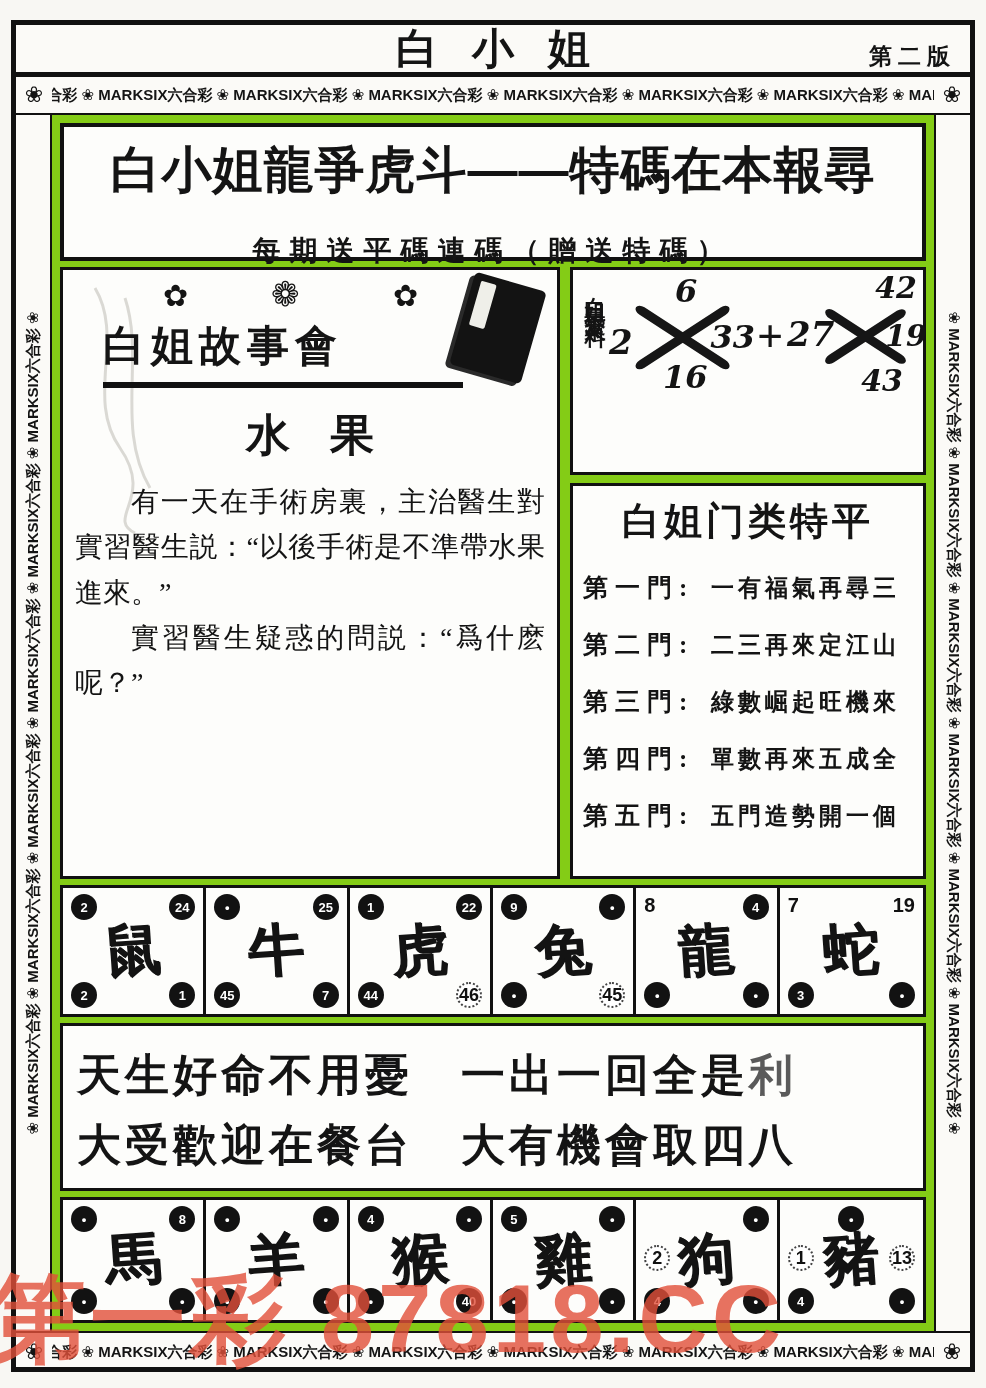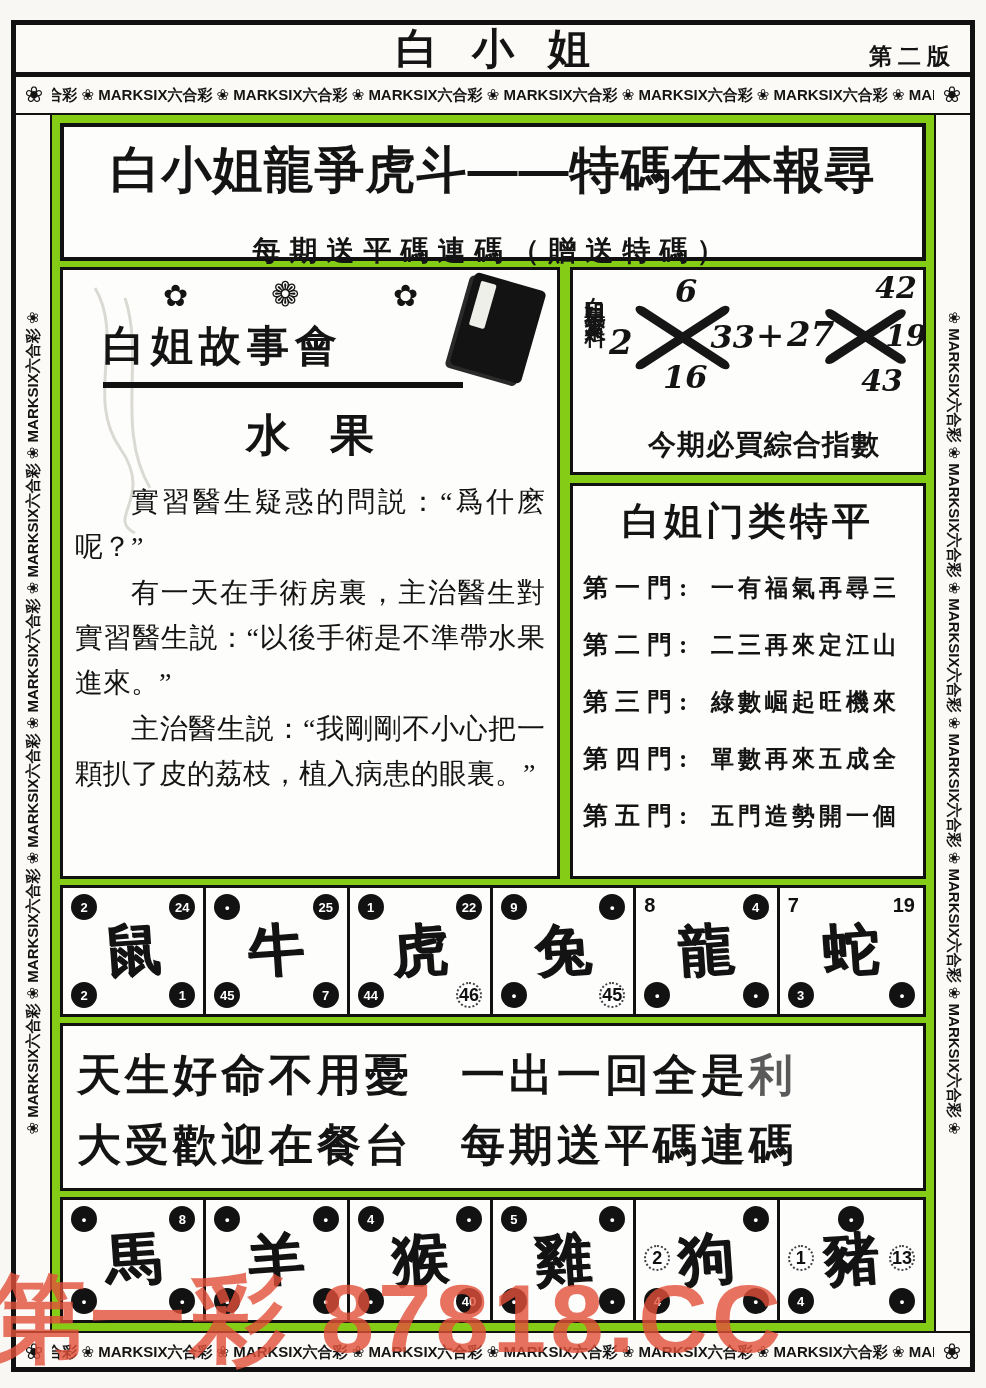--- a/index.html
+++ b/index.html
@@ -147,23 +147,22 @@
             <span class="tulip t1">✿</span>
             <span class="flower-cluster">❁</span>
             <span class="tulip t2">✿</span>
             <div class="story-header">白姐故事會</div>
             <div class="book">
                 <div class="label"></div>
               </div>
           </div>
           <div class="story-title">水果</div>
           <div class="story-text">
+              <p>有一天在手術房裏，主治醫生對實習醫生説：“以後手術是不準帶水果進來。”</p>
               <p>實習醫生疑惑的問説：“爲什麽呢？”</p>
-              <p>有一天在手術房裏，主治醫生對實習醫生説：“以後手術是不準帶水果進來。”</p>
-              <p>主治醫生説：“我剛剛不小心把一顆扒了皮的荔枝，植入病患的眼裏。”</p>
             </div>
         </div>
 
         <div class="rcol">
 
           <div class="box tips-box">
             <div class="vlabel">白姐最愛來料</div>
             <div class="tips-main">
               <div class="tips-row">
                 <span class="hw" style="left:0; top:46px; font-size:34px;">2</span>
@@ -181,21 +180,20 @@
                 <div class="cross" style="left:216px; top:-2px; width:96px; height:118px;">
                   <span class="hw" style="right:4px; top:-4px; font-size:30px;">42</span>
                   <span class="hw" style="right:-6px; top:44px; font-size:30px;">19</span>
                   <span class="hw" style="right:18px; bottom:-6px; font-size:30px;">43</span>
                   <div style="position:absolute; left:0; top:14px; width:82px; height:88px;">
                     <div class="xbar a"></div>
                     <div class="xbar b"></div>
                   </div>
                 </div>
               </div>
-              <div class="tips-caption">今期必買綜合指數</div>
             </div>
           </div>
 
           <div class="box menu-box">
             <div class="menu-title">白姐门类特平</div>
             <div>
                 <div class="menu-line">
                   <span class="menu-label">第一門:</span>
                   <span class="menu-text">一有福氣再尋三</span>
                 </div>
@@ -260,21 +258,21 @@
             <span class="zanimal">蛇</span>
             <span class="badge plain tl">7</span>
             <span class="badge plain tr">19</span>
             <span class="badge dark bl">3</span>
             <span class="badge dark br">•</span>
           </div>
         </div>
 
       <div class="box poem-box">
         <div class="poem-line"><span>天生好命不用憂　一出一回全是</span><span class="poem-accent">利</span></div>
-        <div class="poem-line">大受歡迎在餐台　每期送平碼連碼</div>
+        <div class="poem-line">大受歡迎在餐台　大有機會取四八</div>
       </div>
 
       <div class="zrow zrow2">
           <div class="zcell">
             <span class="zanimal">馬</span>
             <span class="badge dark tl">•</span>
             <span class="badge dark tr">8</span>
             <span class="badge dark bl">•</span>
             <span class="badge dark br">•</span>
           </div>

